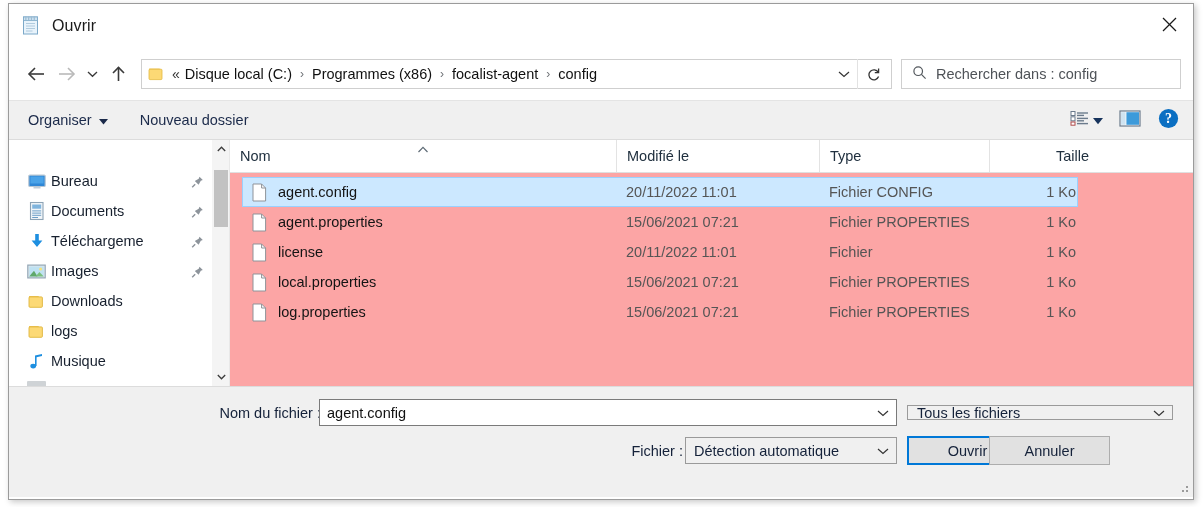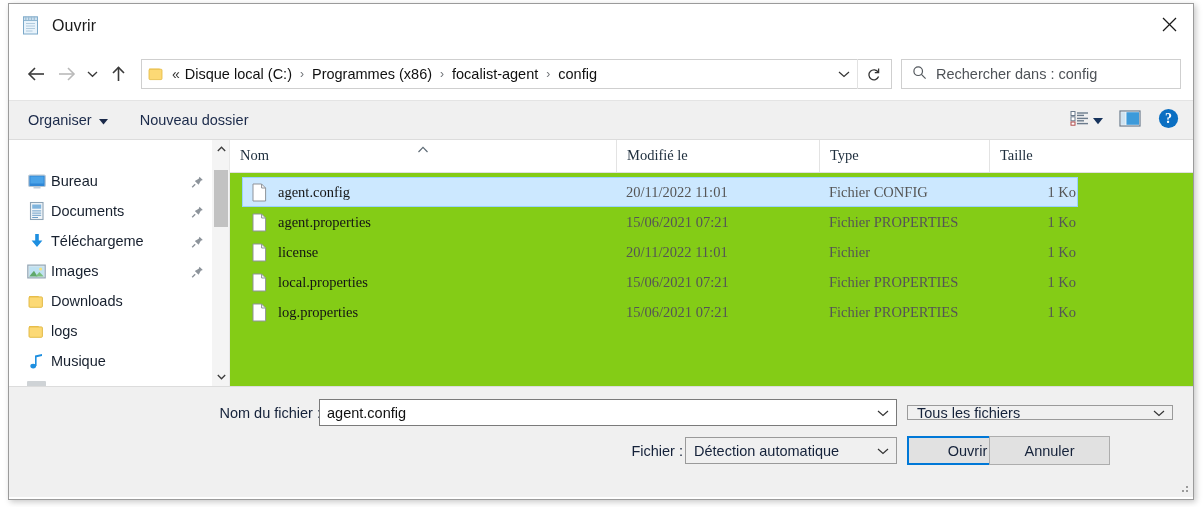--- a/index.html
+++ b/index.html
@@ -199,23 +199,22 @@
   #side-thumb {
     position: absolute; left: 2px; top: 30px;
     width: 14px; height: 57px;
     background: #c2c2c2;
     cursor: pointer;
   }
 
   
   #filelist {
     position: relative; flex: 1 1 auto;
-    background: #84cc16;
+    background: #fca5a5;
     overflow: hidden;
-    font-family: Liberation Serif, serif;
   }
   #col-headers {
     position: relative;
     height: 33px;
     display: flex; align-items: flex-end;
     border-bottom: 1px solid #e0e0e0;
     background: #fff;
   }
   .col-head {
     position: relative;
@@ -223,21 +222,21 @@
     display: flex; align-items: center;
     font-size: 14.5px; color: #20303f;
     padding-left: 10px;
     cursor: pointer;
     border-left: 1px solid #e3e3e3;
   }
   .col-head:first-child { border-left: none; }
   .col-nom   { flex: 0 0 386px; }
   .col-mod   { flex: 0 0 203px; }
   .col-type  { flex: 0 0 170px; }
-  .col-size  { flex: 0 0 100px; }
+  .col-size  { flex: 0 0 100px; justify-content: flex-end; }
   .sort-caret {
     position: absolute; left: 50%; top: 1px;
     transform: translateX(-50%);
   }
 
   .file-row {
     position: relative;
     height: 30px;
     display: flex; align-items: center;
     cursor: pointer;

